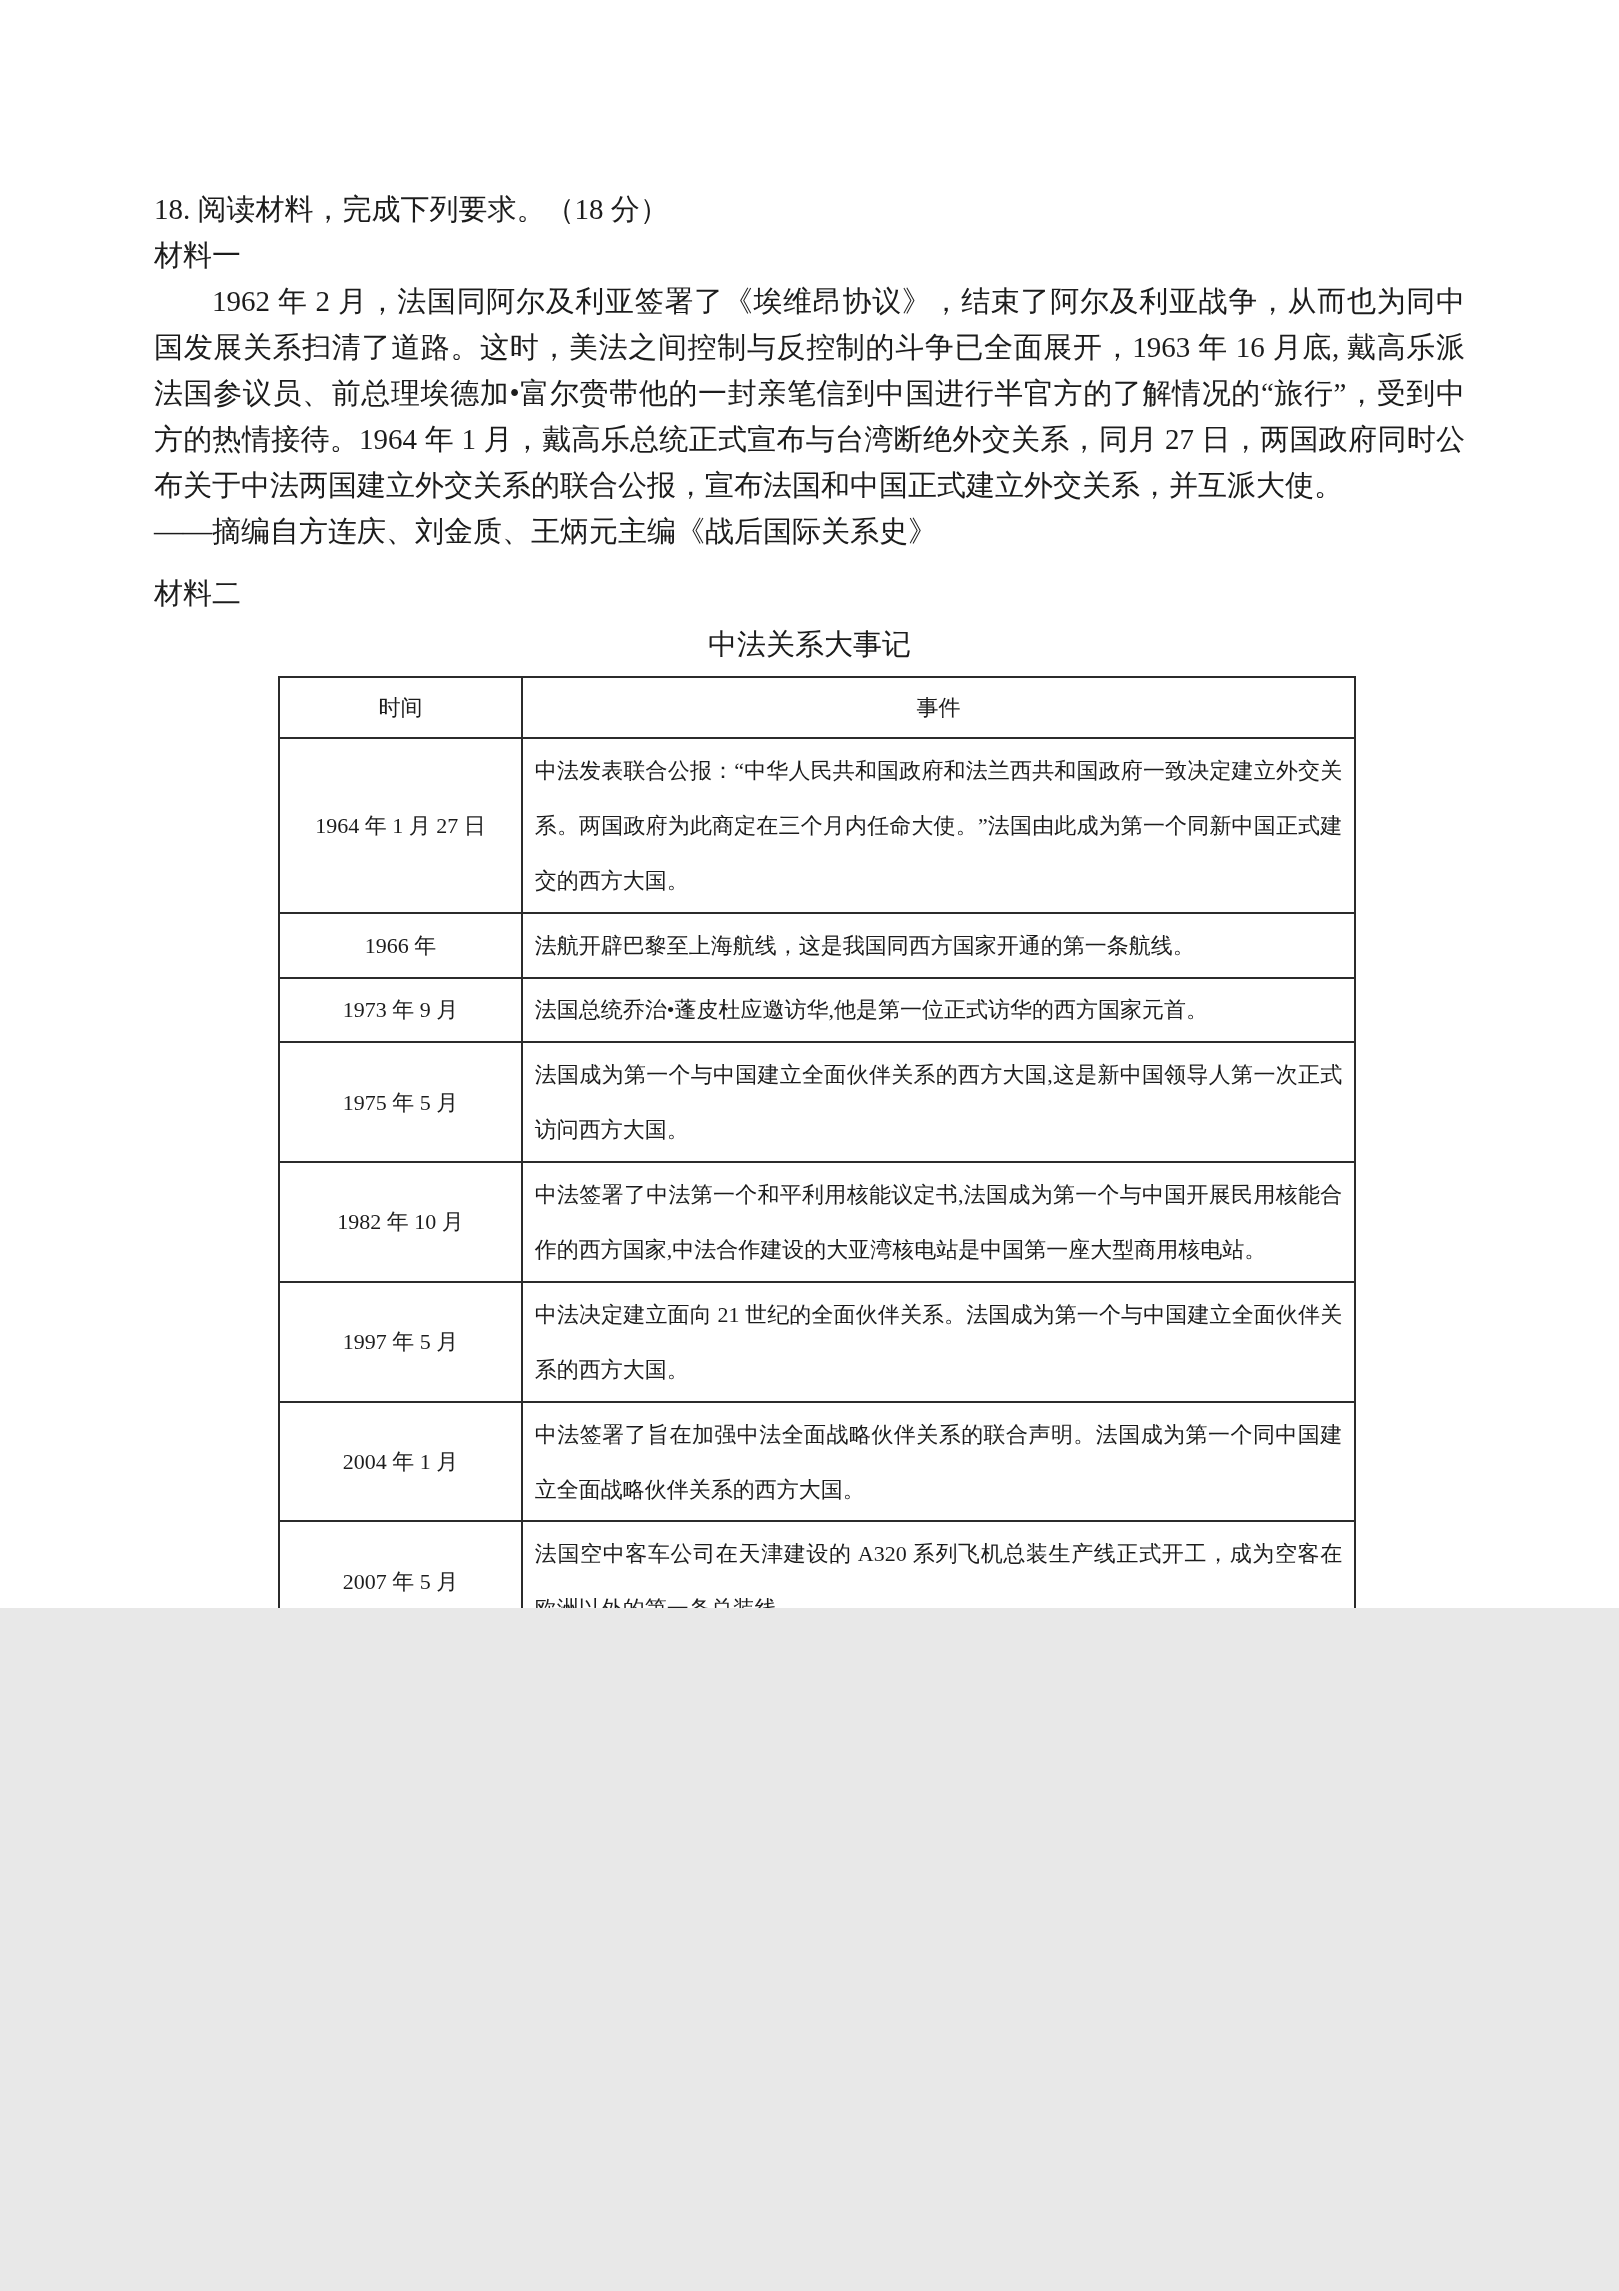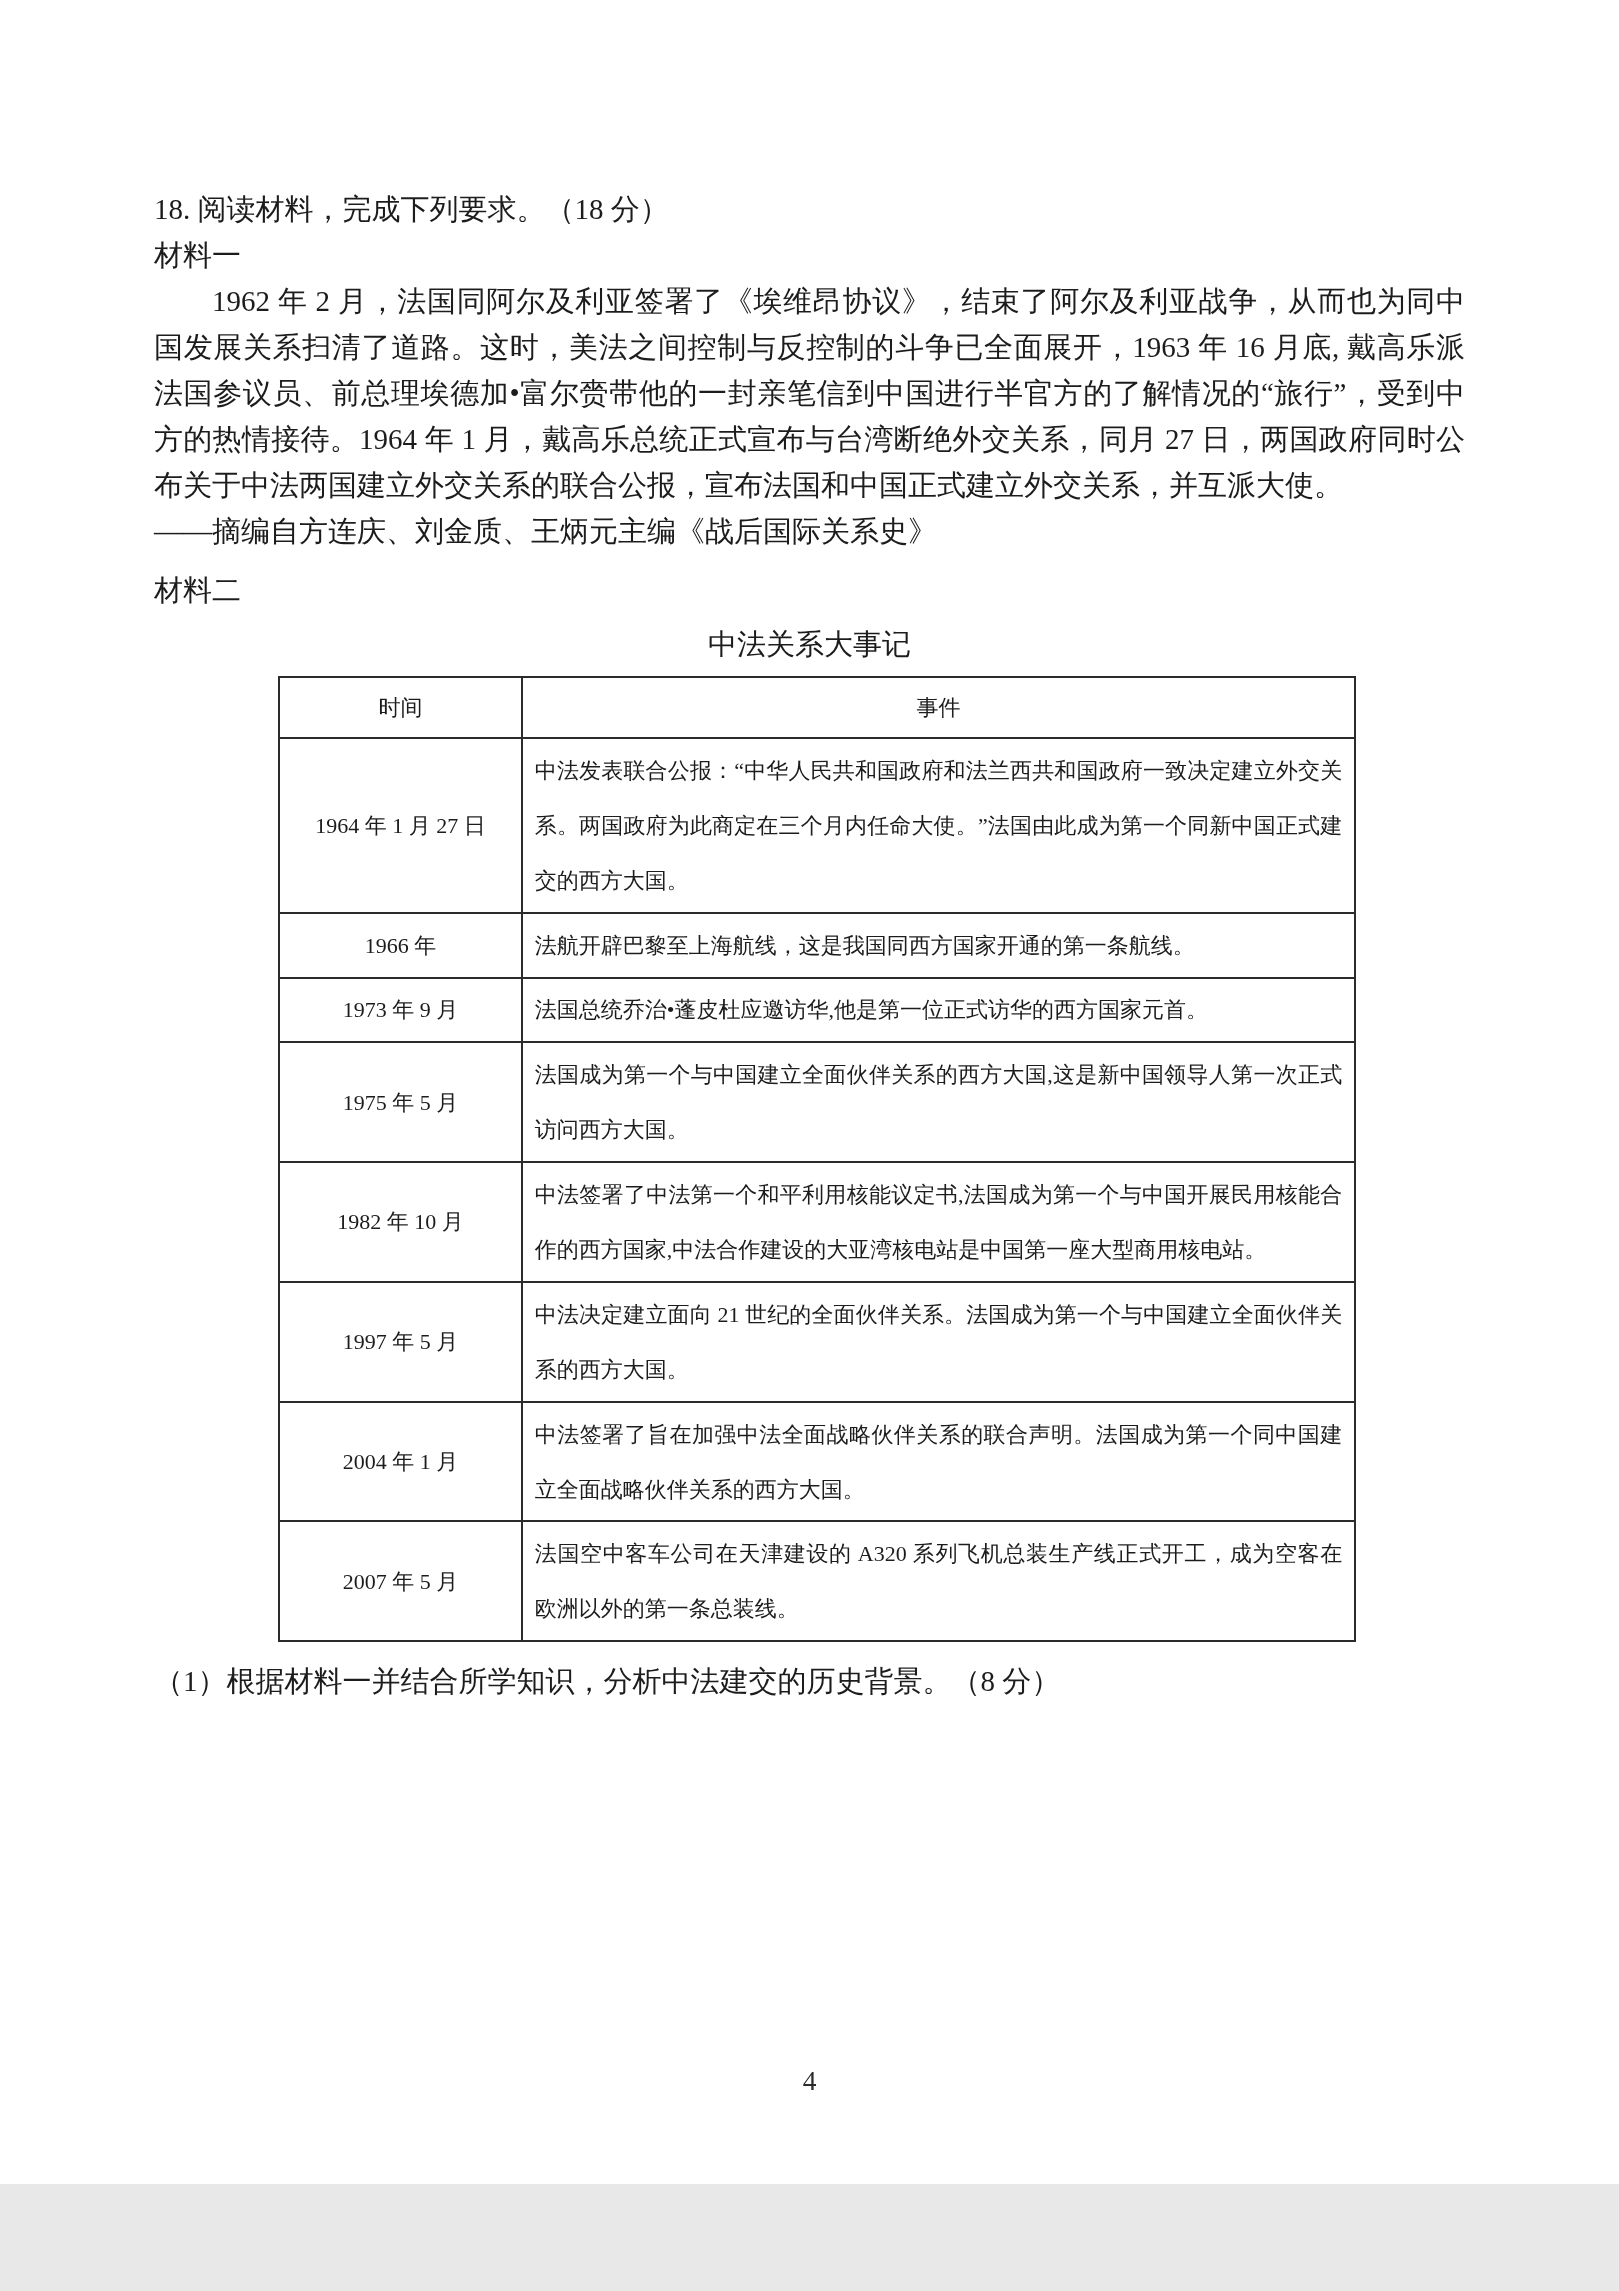--- a/index.html
+++ b/index.html
@@ -3,21 +3,21 @@
 <meta charset="utf-8">
 <style>
   html, body { margin: 0; padding: 0; }
   body {
     background: #e8e8e8;
     font-family: "Liberation Serif", "DejaVu Serif", serif;
   }
   .page {
     position: relative;
     width: 1619px;
-    height: 2184px;
+    height: 1608px;
     margin: 0 auto;
     background: #ffffff;
     color: #1c1c1c;
     overflow: hidden;
   }
   .content {
     padding: 186px 154px 0 154px;
   }
   .line {
     font-size: 29px;
@@ -31,21 +31,20 @@
     text-align: justify;
     text-indent: 2em;
     text-justify: inter-ideograph;
   }
   .attribution1 {
     text-align: left;
     padding-right: 137px;
   }
   .material2-label {
     margin-top: 15.7px;
-    font-family: Liberation Mono, monospace;
   }
   .table-title {
     text-align: center;
     font-size: 29px;
     line-height: 49px;
     margin-top: 3.9px;
   }
   table.events {
     border-collapse: collapse;
     width: 1078px;

